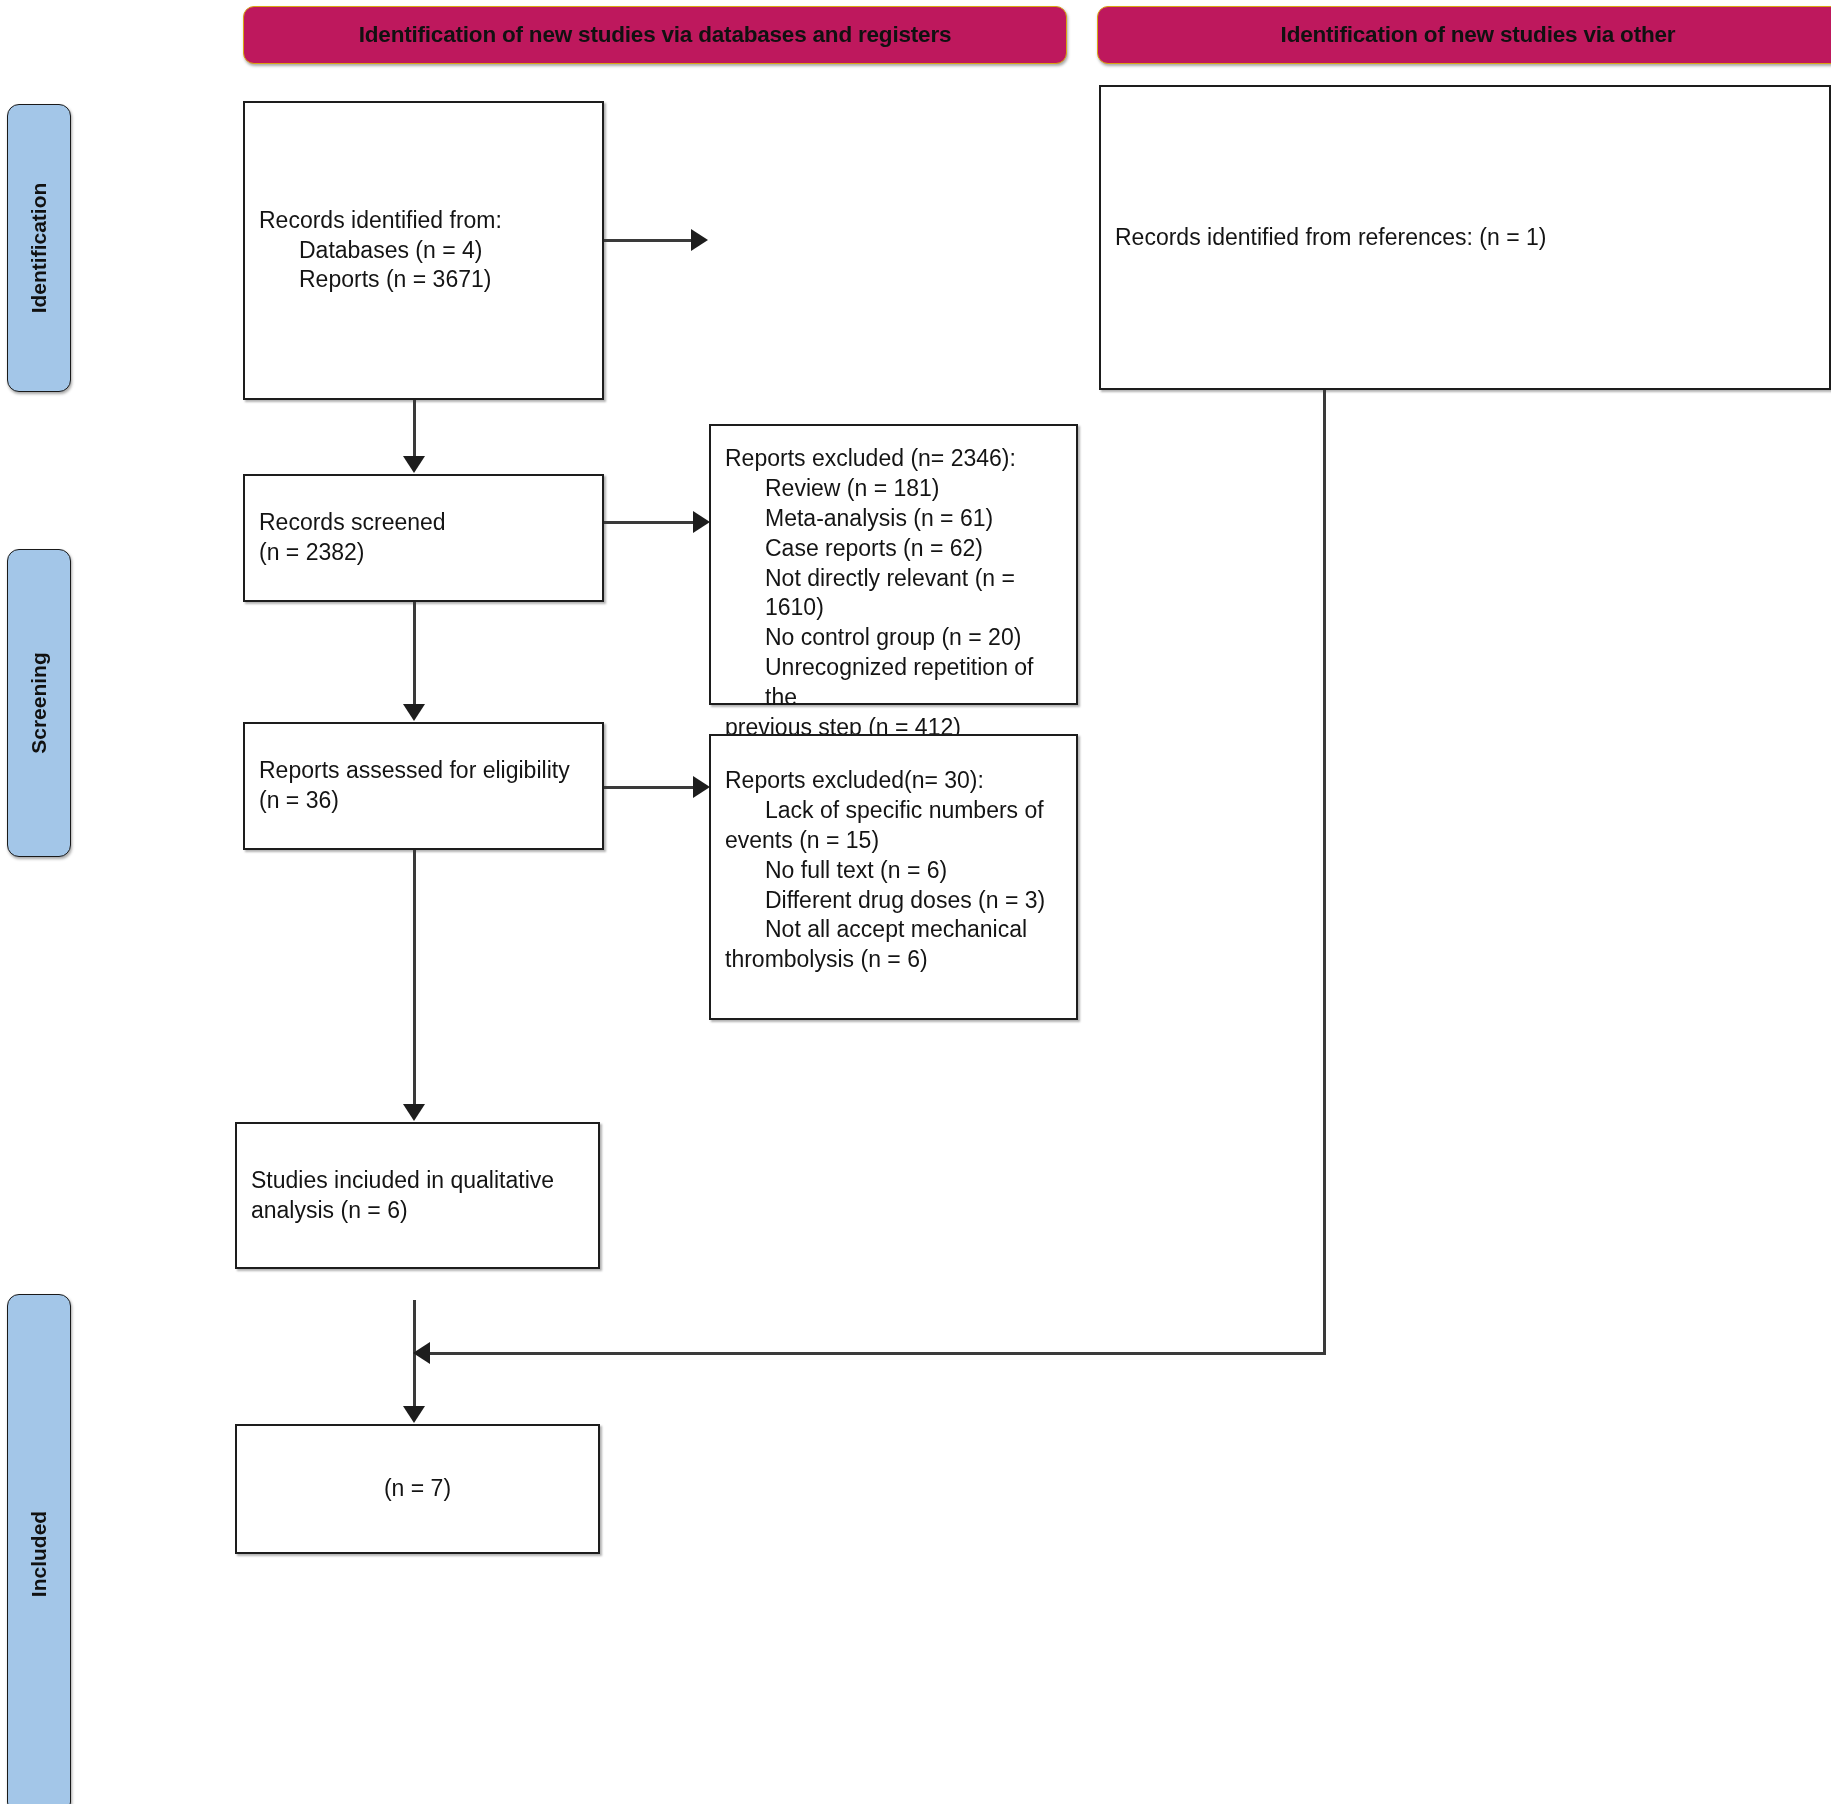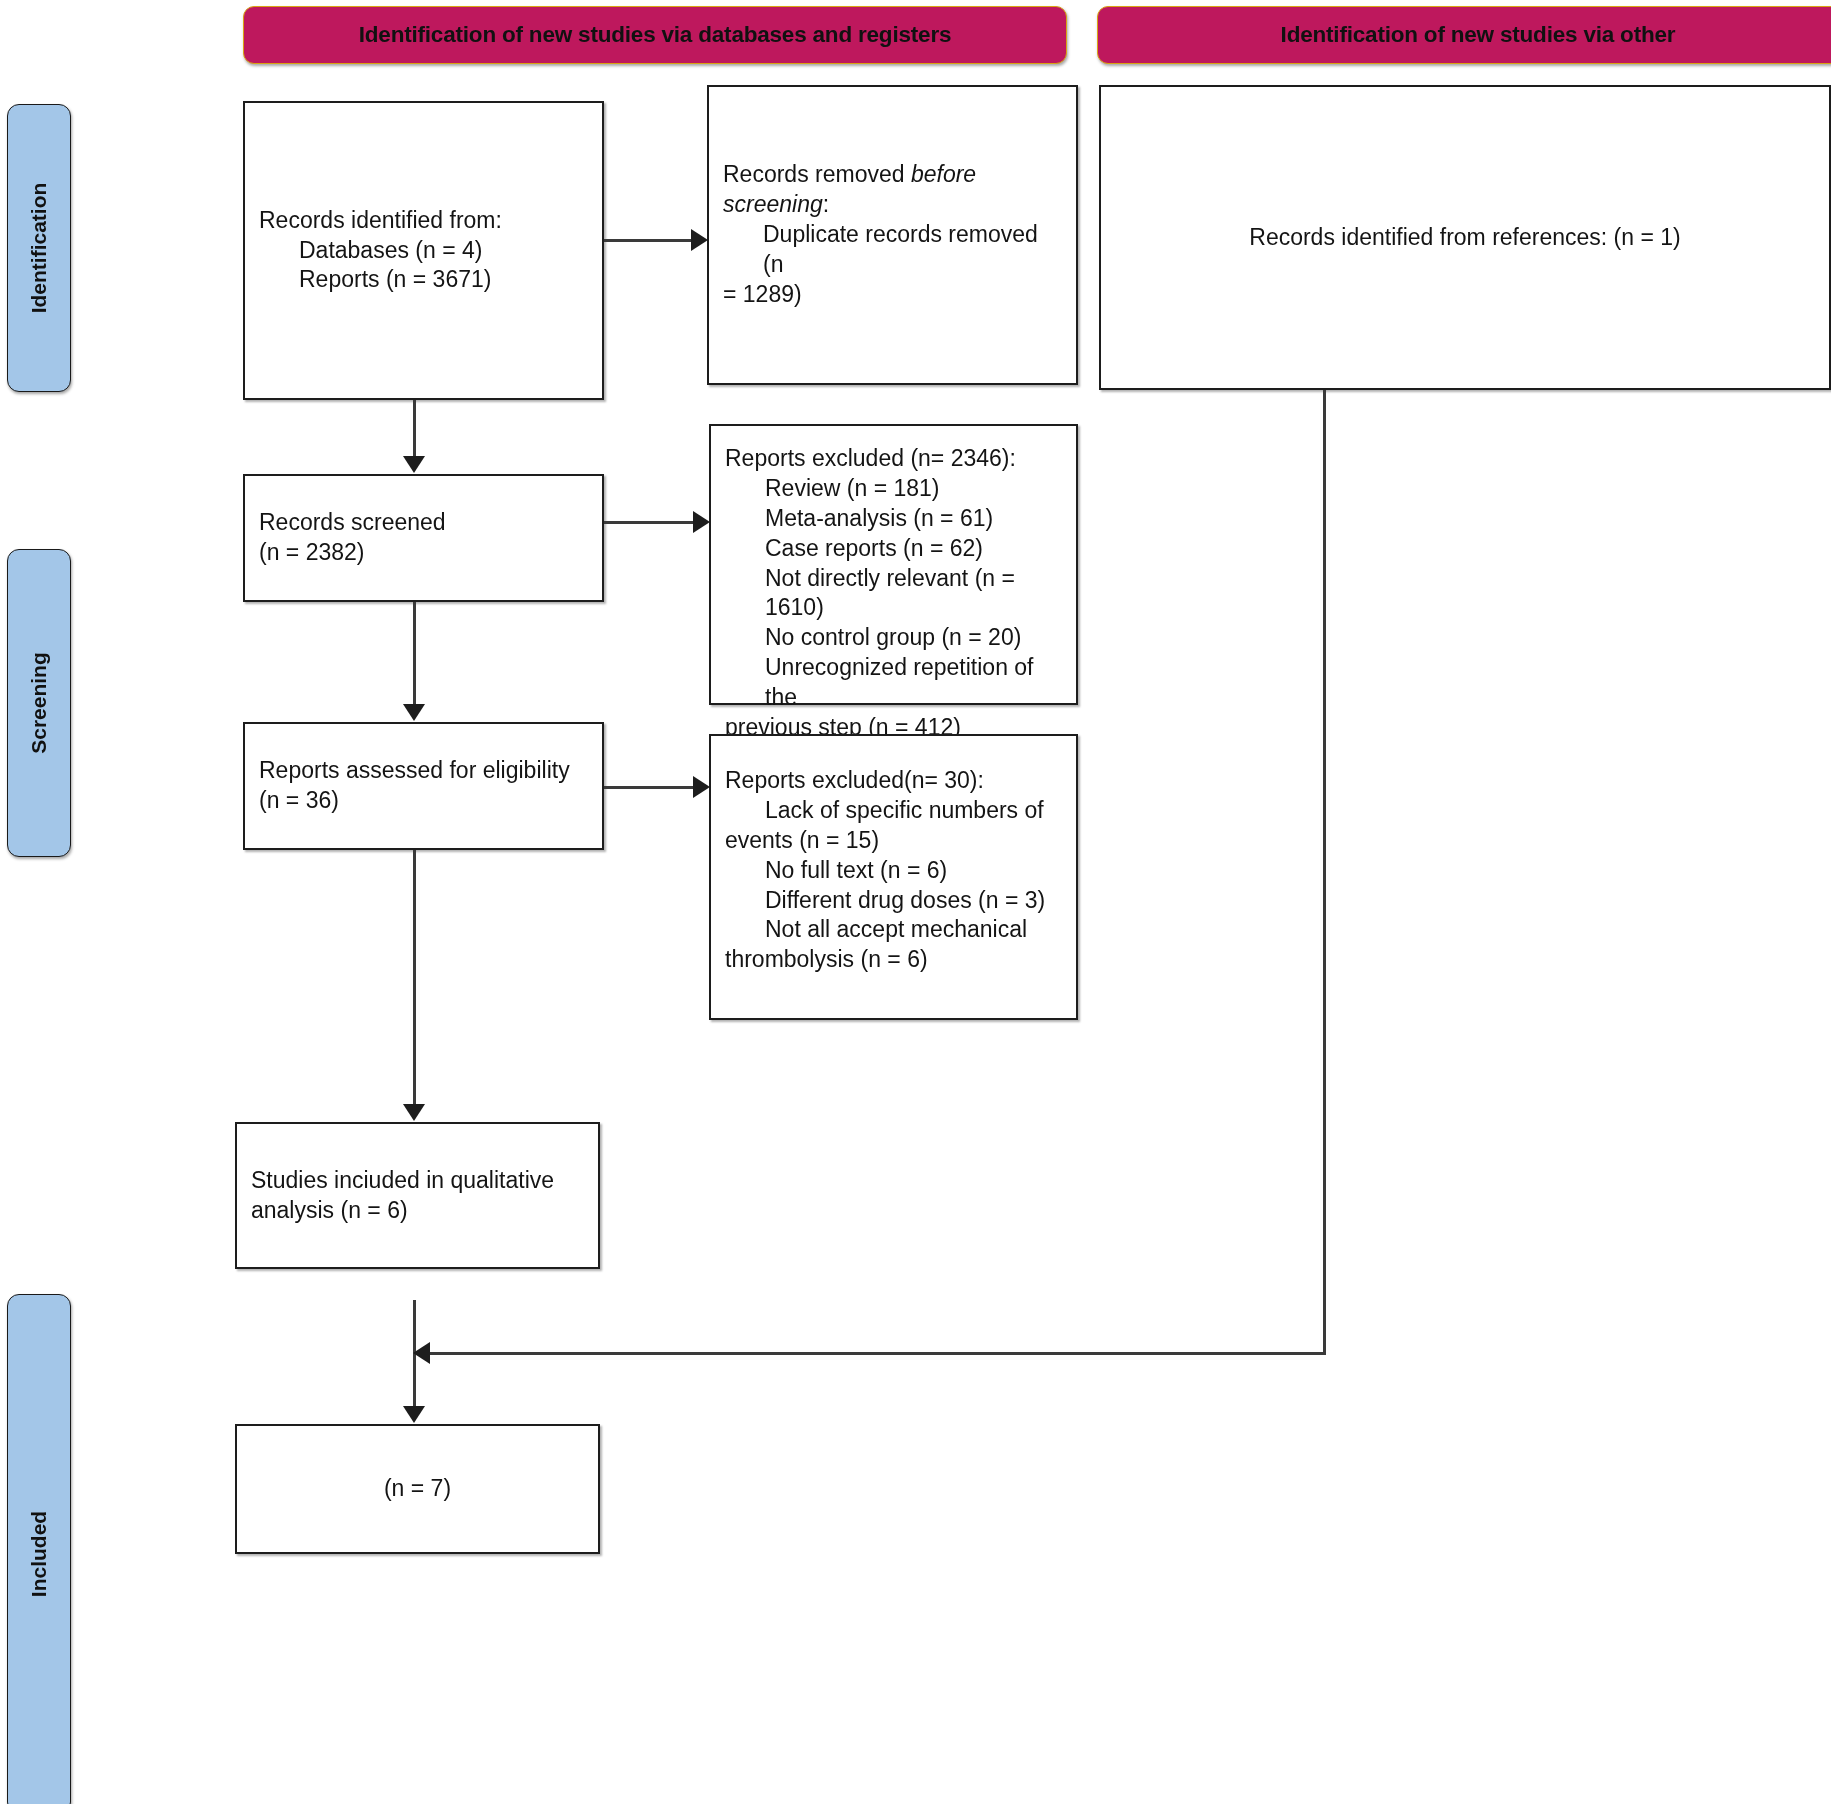--- a/index.html
+++ b/index.html
@@ -121,31 +121,23 @@
   </div>
 
   <div class="box" style="left:243px;top:101px;width:361px;height:299px;">
     <div class="inner">
       <span>Records identified from:</span>
       <span class="ind">Databases (n = 4)</span>
       <span class="ind">Reports (n = 3671)</span>
     </div>
   </div>
 
-  <div class="box" style="left:707px;top:85px;width:371px;height:300px;">
-    <div class="inner">
-      <span>Records removed </span><span class="ital">before</span><br>
-      <span class="ital">screening</span><span>:</span>
-      <span class="ind">Duplicate records removed  (n</span>
-      <span>= 1289)</span>
-    </div>
-  </div>
 
   <div class="box" style="left:1099px;top:85px;width:732px;height:305px;">
-    <div class="inner" style="text-align:center;">
+    <div class="inner" style="">
       <span>Records identified from references: (n = 1)</span>
     </div>
   </div>
 
   <div class="box" style="left:243px;top:474px;width:361px;height:128px;">
     <div class="inner">
       <span>Records screened</span>
       <span style="display:block;">(n = 2382)</span>
     </div>
   </div>

